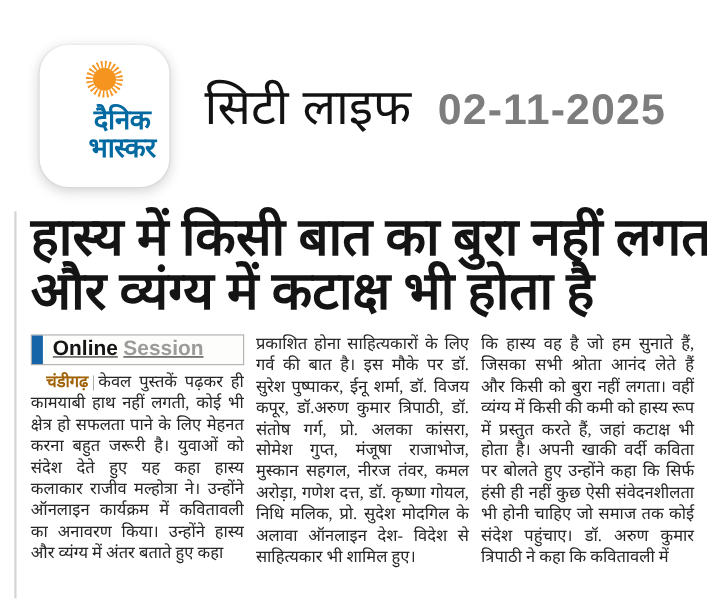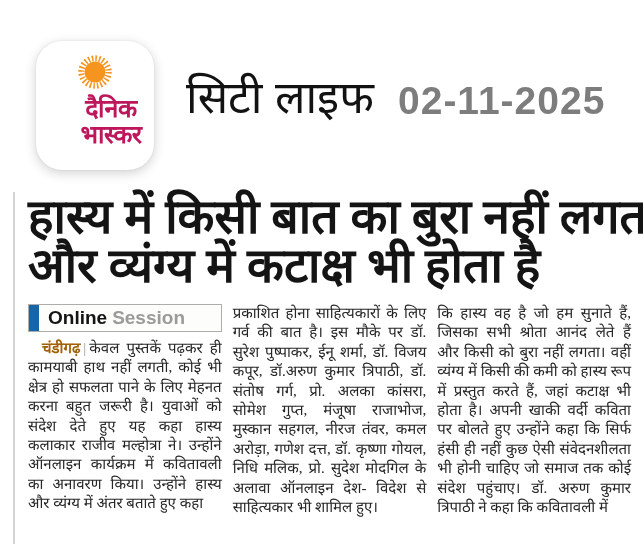--- a/index.html
+++ b/index.html
@@ -21,22 +21,22 @@
     position: absolute; left: 36px; top: 41px;
     width: 118px; height: 129px;
     background: #ffffff;
     border-radius: 26px;
     box-shadow: 0 3px 12px rgba(0,0,0,0.18), 0 0 2px rgba(0,0,0,0.10);
     display: flex; flex-direction: column; align-items: center; justify-content: flex-start;
     padding-top: 8px;
   }
   .sun { width: 46px; height: 46px; display: block; }
   .logo-text {
-    font-family: Liberation Serif, serif;
-    font-weight: 700; color: #be185d;
+    font-family: Liberation Sans, sans-serif;
+    font-weight: 700; color: #0369a1;
     font-size: 25px; line-height: 26px; text-align: center;
     letter-spacing: -0.5px;
     margin-top: 1px;
     margin-left: 32px;
   }
   .section-title {
     position: absolute; left: 186px; top: 72px;
     font-family: "Liberation Sans", "DejaVu Sans", sans-serif;
     font-weight: 400; font-size: 45px; line-height: 52px;
     color: #121212; letter-spacing: 0;
@@ -80,21 +80,21 @@
     margin-bottom: 7px;
   }
   .kicker-bar {
     width: 10px; height: 100%;
     background: #1565a8;
     flex: 0 0 auto;
   }
   .kicker-text {
     font-family: "Liberation Sans", "DejaVu Sans", sans-serif;
     font-weight: 700; font-size: 19px; line-height: 26px;
-    padding-left: 9px; white-space: nowrap;
+    padding-left: 9px; white-space: nowrap; text-decoration: underline;
   }
   .kicker-primary { color: #141414; }
   .kicker-secondary { color: #9b9b99; margin-left: 5px; }
 
   
   .body-text {
     font-size: 15px;
     line-height: 19.4px;
     text-align: justify;
     color: #262626;

